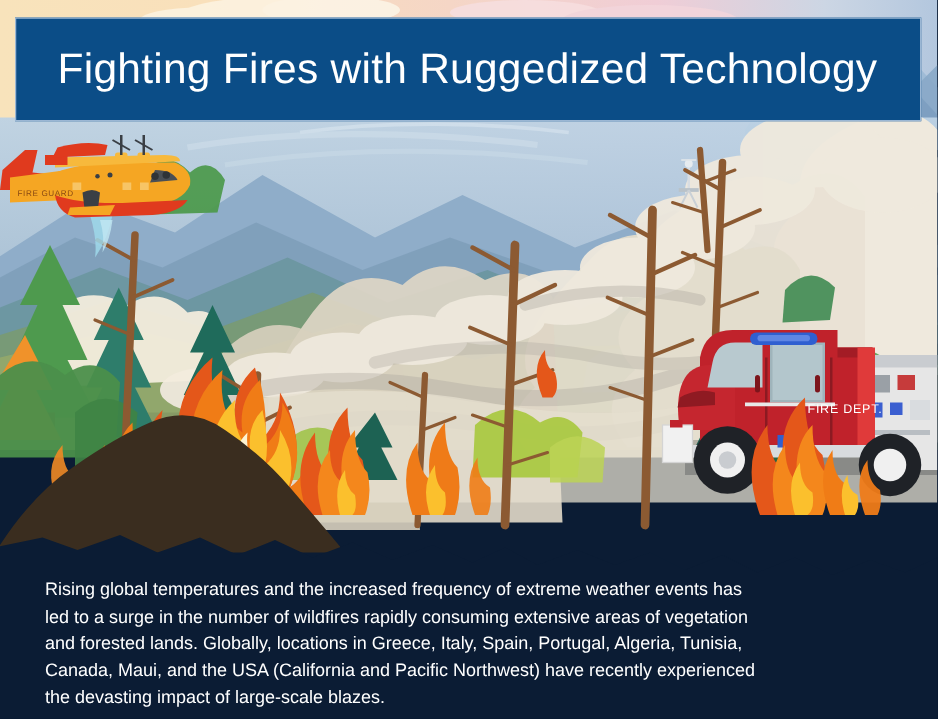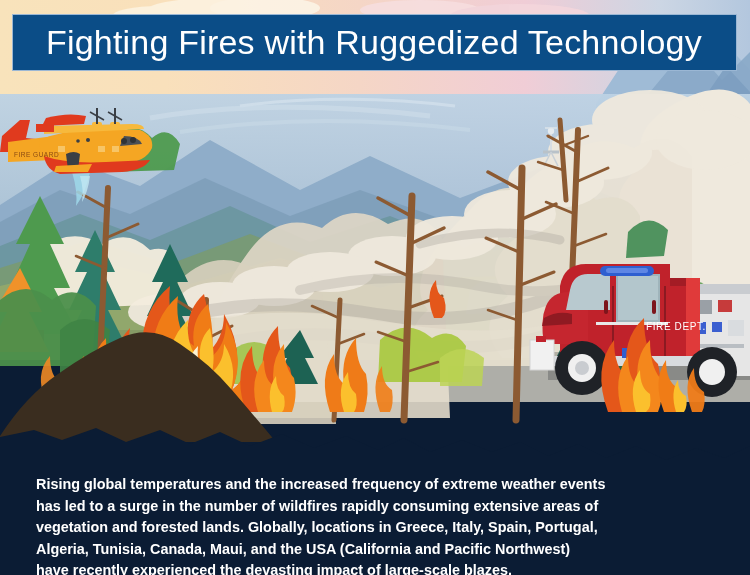--- a/index.html
+++ b/index.html
@@ -24,47 +24,46 @@
     top: 0;
     width: 750px;
     height: 575px;
     display: block;
   }
   #title-banner {
     position: absolute;
     left: 12px;
     top: 14px;
     width: 725px;
-    height: 57px;
+    height: 83px;
     box-sizing: border-box;
     background: #0b4d87;
     border: 1px solid #9bb7d4;
     display: flex;
     align-items: center;
     padding-left: 33px;
     z-index: 20;
   }
   #title-text {
     color: #ffffff;
     font-size: 34px;
     font-weight: normal;
     letter-spacing: 0.2px;
     line-height: 1.1;
     white-space: nowrap;
     font-family: "Liberation Sans", sans-serif;
   }
   #body-panel {
     position: absolute;
     left: 0;
-    top: 408px;
+    top: 396px;
     width: 624px;
     height: 167px;
     z-index: 20;
     pointer-events: none;
-    font-weight: bold;
   }
   #body-copy {
     position: absolute;
     left: 36px;
     top: 52px;
     width: 570px;
     color: #ffffff;
     font-size: 14.4px;
     line-height: 21.5px;
     font-family: "Liberation Sans", sans-serif;

